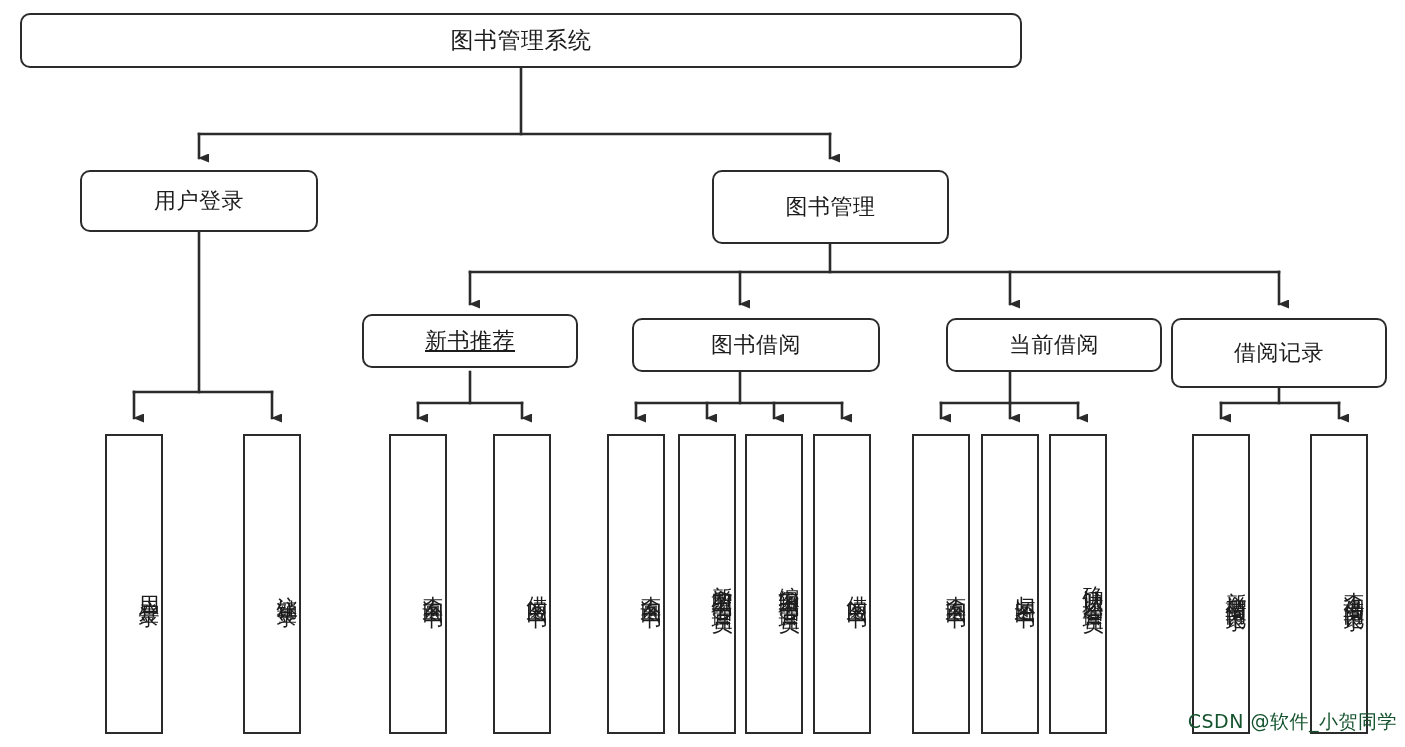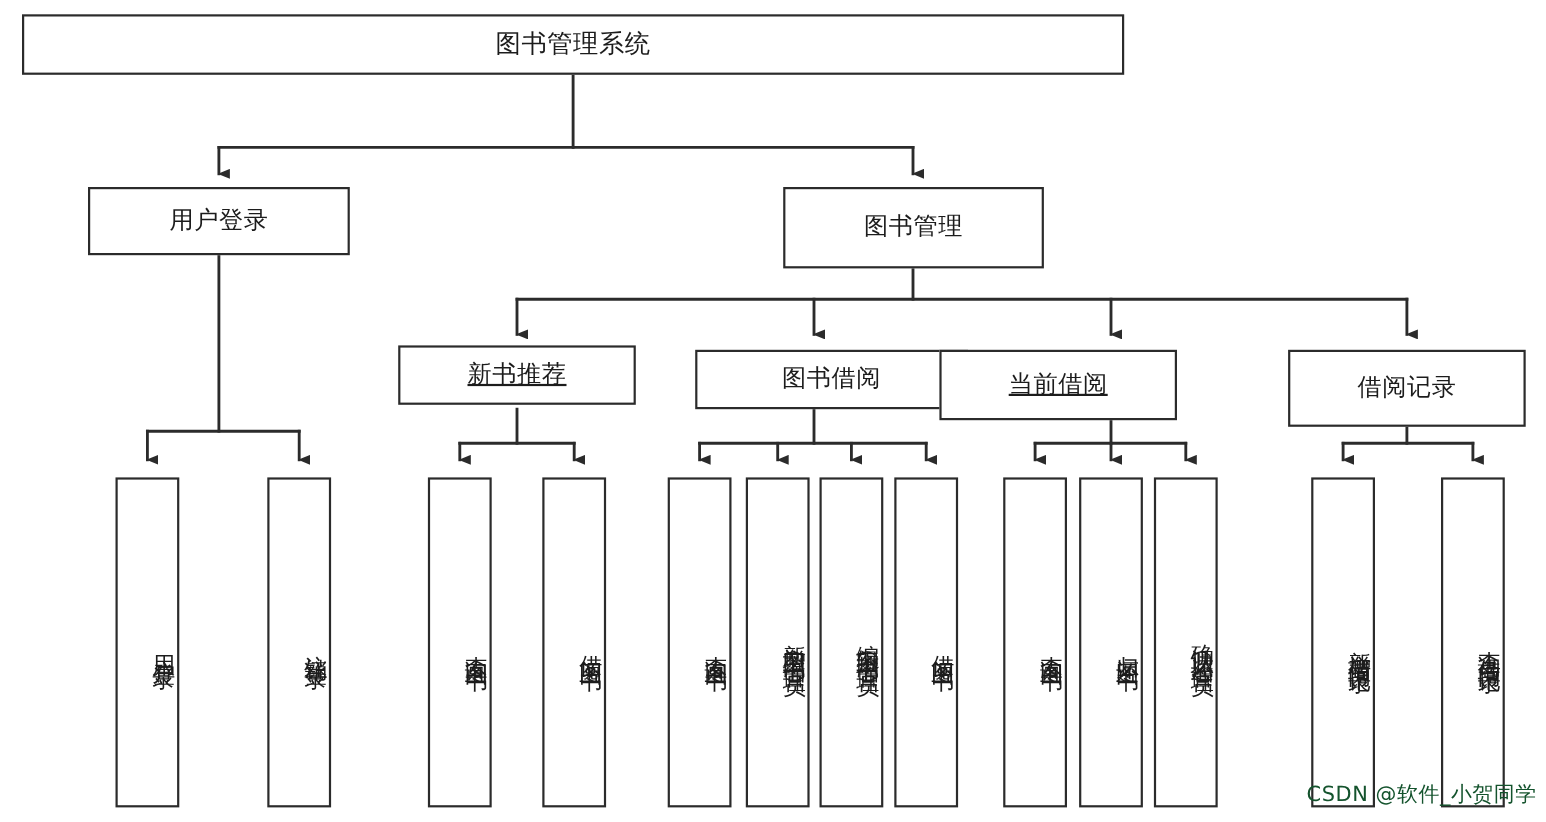--- a/index.html
+++ b/index.html
@@ -33,20 +33,21 @@
     background: #ffffff;
     display: flex;
     align-items: center;
     justify-content: center;
     color: #1c1c1c;
     line-height: 1.15;
   }
   .node.h {
     font-size: 22px;
     letter-spacing: 0.5px;
+    border-radius: 10px;
   }
   .node.root {
     font-size: 23px;
   }
   .node.v {
     font-size: 21px;
     writing-mode: vertical-rl;
     text-orientation: upright;
     align-items: flex-start;
     justify-content: center;
@@ -125,21 +126,21 @@
     </g>
   </svg>
 
   <div class="node h root" style="left:20px; top:13px; width:1002px; height:55px;">图书管理系统</div>
 
   <div class="node h" style="left:80px; top:170px; width:238px; height:62px;">用户登录</div>
   <div class="node h" style="left:712px; top:170px; width:237px; height:74px;">图书管理</div>
 
   <div class="node h" style="left:362px; top:314px; width:216px; height:54px;text-decoration:underline;">新书推荐</div>
   <div class="node h" style="left:632px; top:318px; width:248px; height:54px;">图书借阅</div>
-  <div class="node h" style="left:854px; top:318px; width:216px; height:64px;text-decoration:underline;">当前借阅</div>
+  <div class="node h" style="left:946px; top:318px; width:216px; height:54px;">当前借阅</div>
   <div class="node h" style="left:1171px; top:318px; width:216px; height:70px;">借阅记录</div>
 
   <div class="node v" style="left:105px; top:434px; width:58px; height:300px;">
     <span class="vtext">用户登录</span>
   </div>
   <div class="node v" style="left:243px; top:434px; width:58px; height:300px;">
     <span class="vtext">注销登录</span>
   </div>
 
   <div class="node v" style="left:389px; top:434px; width:58px; height:300px;">

